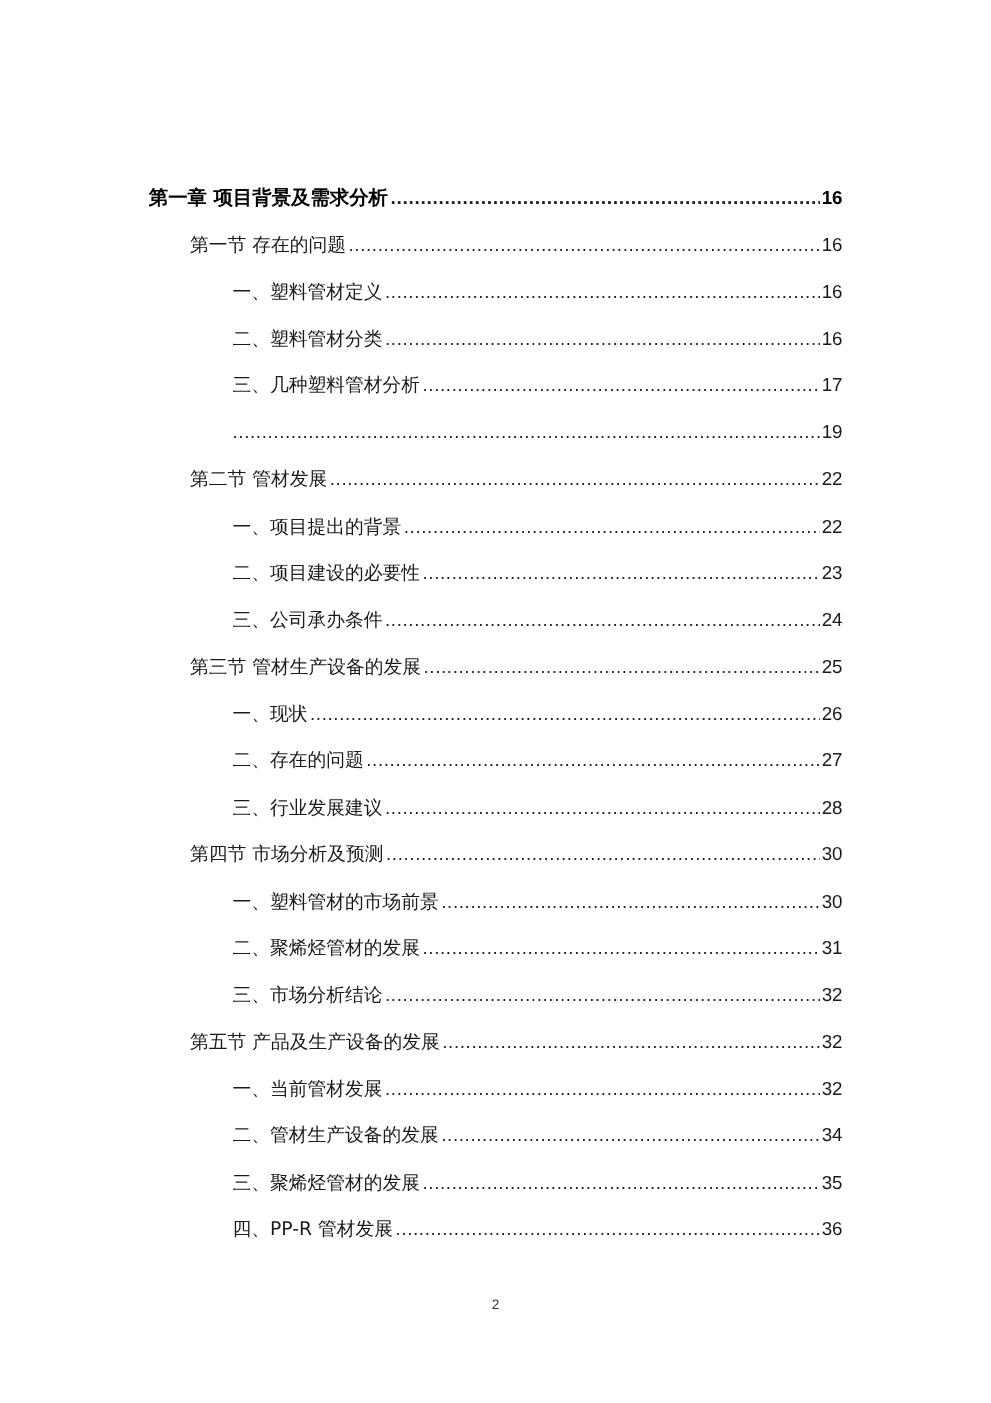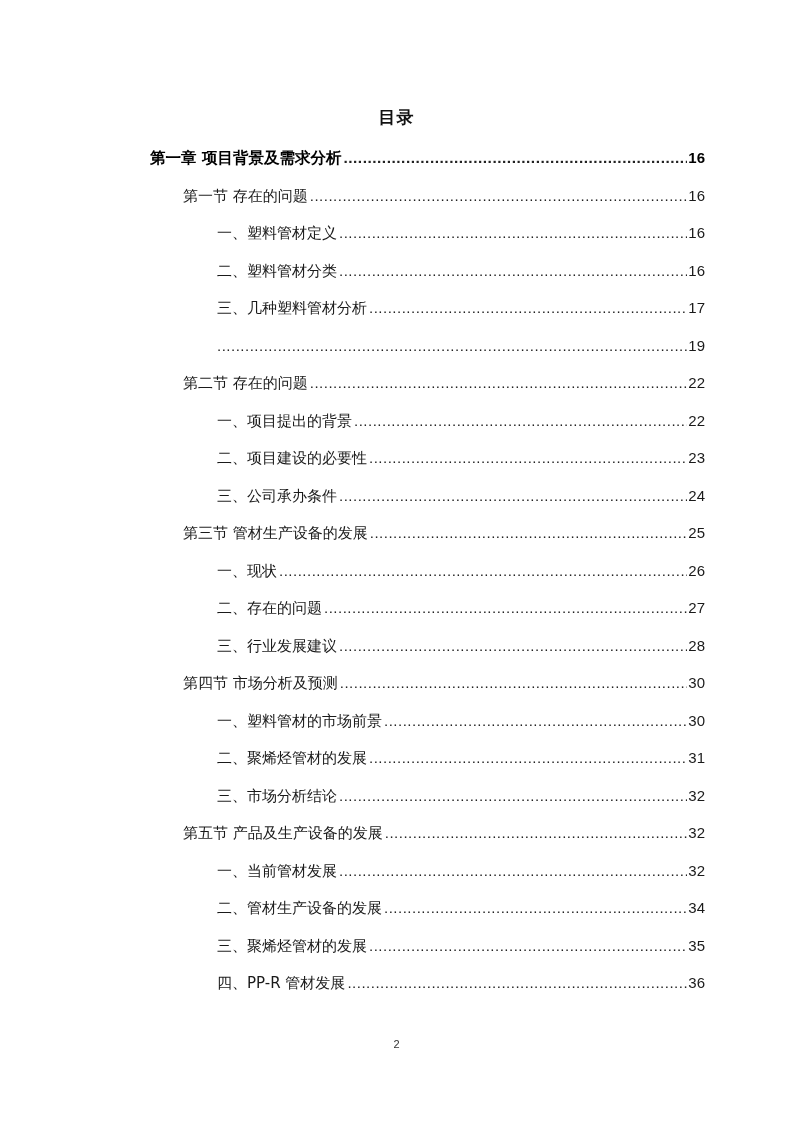--- a/index.html
+++ b/index.html
@@ -44,21 +44,20 @@
       position: absolute;
       display: flex;
       align-items: baseline;
       height: 30px;
       line-height: 30px;
       white-space: nowrap;
       overflow: hidden;
       font-size: 15px;
       color: #1a1a1a;
       cursor: pointer;
-      margin-left: 31px;
     }
     .toc-entry.level-1 {
       left: 119px;
       width: 555px;
       font-weight: bold;
       font-size: 15.5px;
       color: #000;
     }
     .toc-entry.level-2 {
       left: 152px;
@@ -99,21 +98,20 @@
       text-align: center;
       font-family: "Liberation Sans", sans-serif;
       font-size: 11px;
       color: #333;
     }
   </style>
 </head>
 <body>
 
 <div class="page">
-  <div class="toc-title">目录</div>
 
   <ul class="toc-list">
     <li class="toc-entry level-1" style="top:0px">
       <span class="toc-label">第一章  项目背景及需求分析</span>
       <span class="toc-leader"></span>
       <span class="toc-page">16</span>
     </li>
     <li class="toc-entry level-2" style="top:37.5px">
       <span class="toc-label">第一节  存在的问题</span>
       <span class="toc-leader"></span>
@@ -132,21 +130,21 @@
     <li class="toc-entry level-3" style="top:150px">
       <span class="toc-label">三、几种塑料管材分析</span>
       <span class="toc-leader"></span>
       <span class="toc-page">17</span>
     </li>
     <li class="toc-entry level-3" style="top:187.5px">
       <span class="toc-leader"></span>
       <span class="toc-page">19</span>
     </li>
     <li class="toc-entry level-2" style="top:225px">
-      <span class="toc-label">第二节  存在的问题</span>
+      <span class="toc-label">第二节  管材发展</span>
       <span class="toc-leader"></span>
       <span class="toc-page">22</span>
     </li>
     <li class="toc-entry level-3" style="top:262.5px">
       <span class="toc-label">一、项目提出的背景</span>
       <span class="toc-leader"></span>
       <span class="toc-page">22</span>
     </li>
     <li class="toc-entry level-3" style="top:300px">
       <span class="toc-label">二、项目建设的必要性</span>

